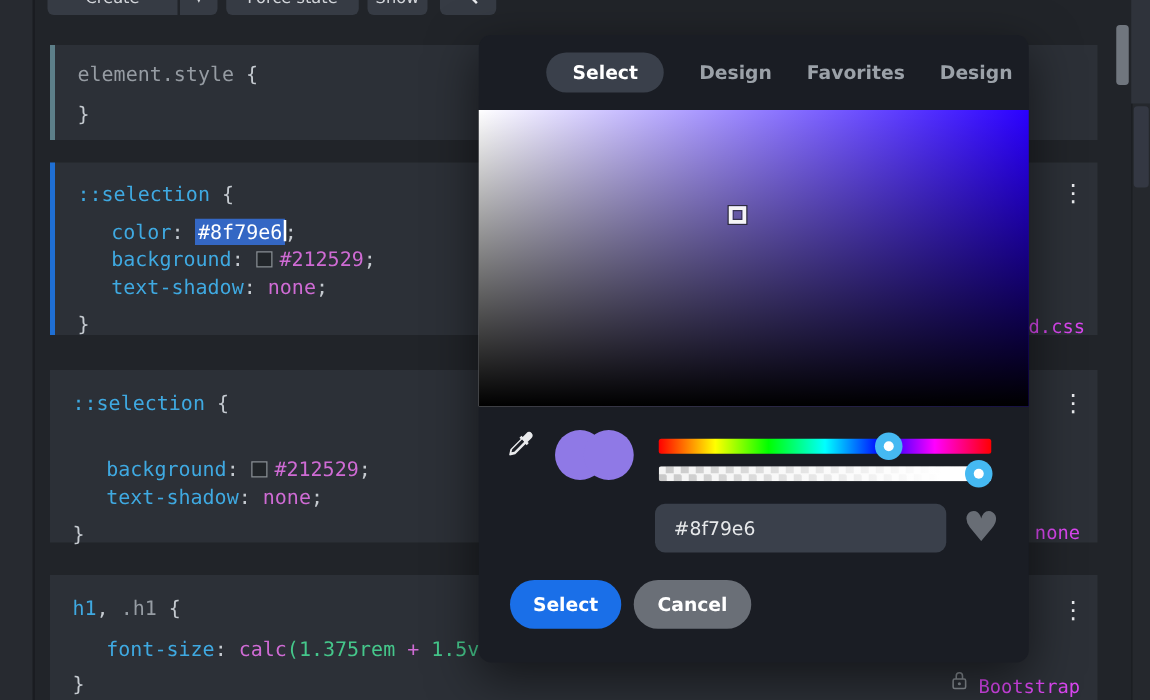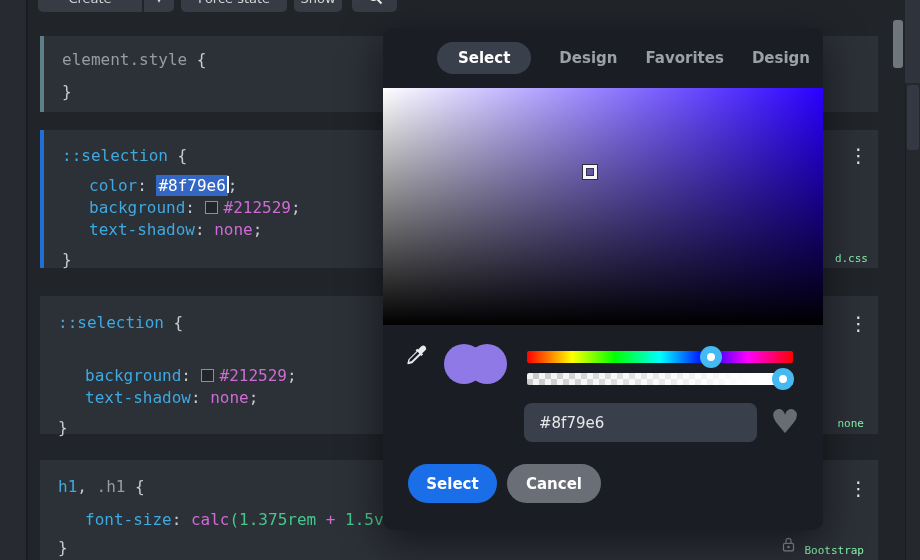--- a/index.html
+++ b/index.html
@@ -44,21 +44,21 @@
   .brace { margin-left:9.6px; }
   .colon { margin-right:9.6px; }
   .hl { background:#3467c4; color:#ffffff; padding:1px 2px; position:relative; }
   .hl::after { content:""; position:absolute; right:-1px; top:1px; width:2px; height:17px; background:#ffffff; }
   .swatch { display:inline-block; width:13px; height:13px; vertical-align:-1px;
     border:1px solid #8a9096; margin-right:6px; }
   .swatch.dark  { background:#212529; }
   .swatch.white { background:#ffffff; }
   .menu { position:absolute; right:10px; font-size:19px; color:#e8eaed; cursor:pointer;
     font-family:"DejaVu Sans",sans-serif; line-height:22px; }
-  .src { position:absolute; font-family:"DejaVu Sans Mono",monospace; font-size:11px; color:#86efac; }
+  .src { position:absolute; font-family:"DejaVu Sans Mono",monospace; font-size:15px; color:#d946ef; }
   .src-row { position:absolute; display:flex; align-items:flex-end; gap:8px; }
   
   .popup { position:absolute; left:383px; top:28px; width:440px; height:502px;
     background:#1a1d24; border-radius:10px; box-shadow:0 12px 40px rgba(0,0,0,0.55); z-index:10; }
   .tabs { position:absolute; left:54px; top:14px; height:32px; display:flex; gap:28px; align-items:center; }
   .tab { font-size:15px; font-weight:bold; color:#9ba1a8; cursor:pointer; font-family:"DejaVu Sans",sans-serif; }
   .tab.active { background:#3a404b; color:#ffffff; border-radius:16px; padding:7px 21px; }
   .field { position:absolute; left:0; top:60px; width:440px; height:237px;
     background: linear-gradient(to top, #000, rgba(0,0,0,0)),
                 linear-gradient(to right, #fff, hsl(250,100%,50%));

